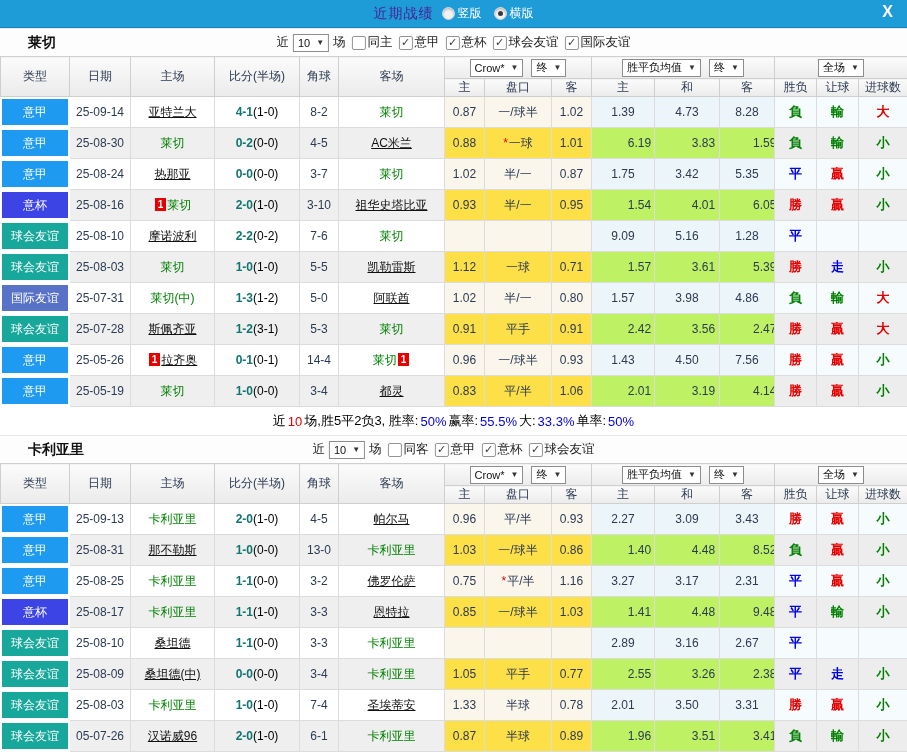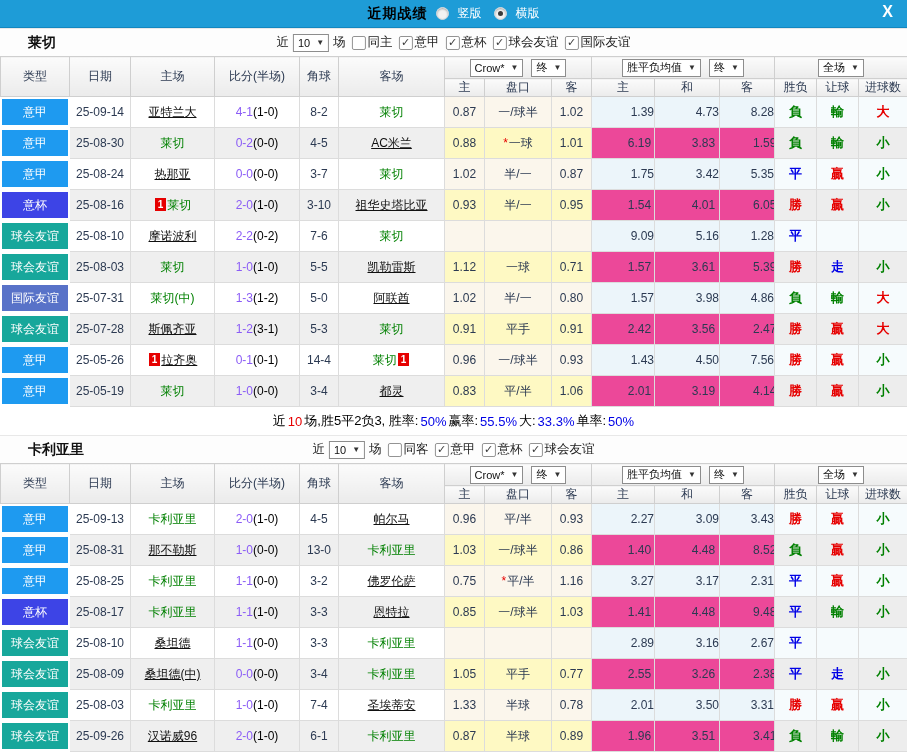--- a/index.html
+++ b/index.html
@@ -4,23 +4,23 @@
 <style>
   html,body{margin:0;padding:0;}
   body{
     width:907px;height:752px;overflow:hidden;background:#fff;
     font-family:"Liberation Sans","DejaVu Sans",sans-serif;
     -webkit-font-smoothing:antialiased;
   }
   
   .topbar{height:28px;background:var(--bar-blue,#1e9cd7);border-bottom:1px solid #1387bf;
     display:flex;align-items:center;justify-content:center;position:relative;box-sizing:border-box;}
-  .topbar .title{color:#000000;font-weight:bold;font-size:14px;letter-spacing:1px;}
+  .topbar .title{color:#4c1d95;font-weight:normal;font-size:14px;letter-spacing:1px;}
   .radio-group{display:inline-flex;align-items:center;gap:12px;margin-left:8px;}
-  .radio-item{display:inline-flex;align-items:center;gap:9px;color:#fff;font-size:12px;cursor:pointer;}
+  .radio-item{display:inline-flex;align-items:center;gap:3px;color:#fff;font-size:12px;cursor:pointer;}
   .rb{width:11px;height:11px;border-radius:50%;background:#f2f2f2;border:1px solid #cfd6da;
     box-shadow:inset 0 1px 2px rgba(0,0,0,.3);display:inline-block;position:relative;}
   .rb.checked::after{content:"";position:absolute;left:3px;top:3px;width:5px;height:5px;border-radius:50%;background:#3a3a3a;}
   .close{position:absolute;right:10px;top:3px;color:#fff;font-weight:bold;font-size:16px;cursor:pointer;padding:0 4px;}
   
   .section-head{height:28px;position:relative;background:#fdfdfd;border-top:1px solid #e8e8e8;box-sizing:border-box;}
   .team-name{position:absolute;left:28px;top:0;line-height:27px;font-weight:bold;font-size:14px;color:#111;}
   .filters{position:absolute;left:50%;transform:translateX(-50%);top:0;height:27px;
     display:flex;align-items:center;font-size:12.5px;color:#222;white-space:nowrap;}
   .selectbox{display:inline-flex;align-items:center;justify-content:space-between;background:#fff;
@@ -32,30 +32,30 @@
   
   table{border-collapse:collapse;table-layout:fixed;width:907px;font-size:12px;}
   th{border:1px solid #cfcfcf;background:linear-gradient(#fbfbfb,#ebebeb);color:#2c3a52;font-weight:normal;
     padding:0;overflow:hidden;white-space:nowrap;}
   tr.hr1 th{height:21px;}
   tr.hr2 th{height:17px;}
   th .selwrap{display:flex;align-items:center;justify-content:center;}
   td{border:1px solid #dcdcdc;text-align:center;height:28px;padding:0;overflow:hidden;white-space:nowrap;color:#111;}
   tr.odd td{background:#fff;}
   tr.even td{background:#efefef;}
-  tr.odd td.cr{background:#fbf6ec;} tr.even td.cr{background:#fef9c3;}
-  tr.odd td.av{background:#ecf5fa;text-align:right;} tr.even td.av{background:#ec4899;padding-left:33px;}
+  tr.odd td.cr{background:#fbf6ec;} tr.even td.cr{background:#fde047;}
+  tr.odd td.av{background:#ecf5fa;} tr.even td.av{background:#bef264;padding-left:33px;}
   tr.odd td.rs{background:#f6fbfd;} tr.even td.rs{background:#ededed;}
   td.type-cell{padding:1px;border-color:#fff;background:#fff !important;}
   .type-inner{height:26px;line-height:26px;color:#fff;font-size:12px;}
   .ink{color:#2c3a52;}
   .c-r{color:var(--accent-red,#e60000);} .c-g{color:var(--accent-green,#008000);} .c-b{color:var(--accent-blue,#0000e6);}
   td.res{font-weight:bold;font-size:13px;}
   .team-green{color:#008000;} .team-dark{color:#111;text-decoration:underline;}
-  .score-main{color:#8b5cf6;} .score-half{color:#000000;}
+  .score-main{color:#0f766e;font-weight:bold;} .score-half{color:#000000;}
   .badge{display:inline-block;background:#e60000;color:#fff;font-size:10px;line-height:13px;
     padding:0 3px;font-weight:bold;margin:0 1px;vertical-align:1px;}
   .star{color:#e60000;margin-right:1px;}
   
   .summary{height:28px;display:flex;align-items:center;justify-content:center;font-size:13px;background:#fff;}
   .summary span{margin:0 1px;}
 </style>
 </head>
 <body>
 
@@ -596,21 +596,21 @@
           <td class="av ink">3.50</td>
           <td class="av ink">3.31</td>
           <td class="rs res c-r">勝</td>
           <td class="rs res c-r">贏</td>
           <td class="rs res c-g">小</td>
         </tr>
         <tr class="even">
           <td class="type-cell">
             <div class="type-inner" style="background:#17a79b">球会友谊</div>
           </td>
-          <td class="ink">25-09-26</td>
+          <td class="ink">05-07-26</td>
           <td><span class="team-dark">汉诺威96</span></td>
           <td><span class="score-main">2-0</span><span class="score-half">(1-0)</span></td>
           <td class="ink">6-1</td>
           <td><span class="team-green">卡利亚里</span></td>
           <td class="cr ink">0.87</td>
           <td class="cr ink">半球</td>
           <td class="cr ink">0.89</td>
           <td class="av ink">1.96</td>
           <td class="av ink">3.51</td>
           <td class="av ink">3.41</td>

